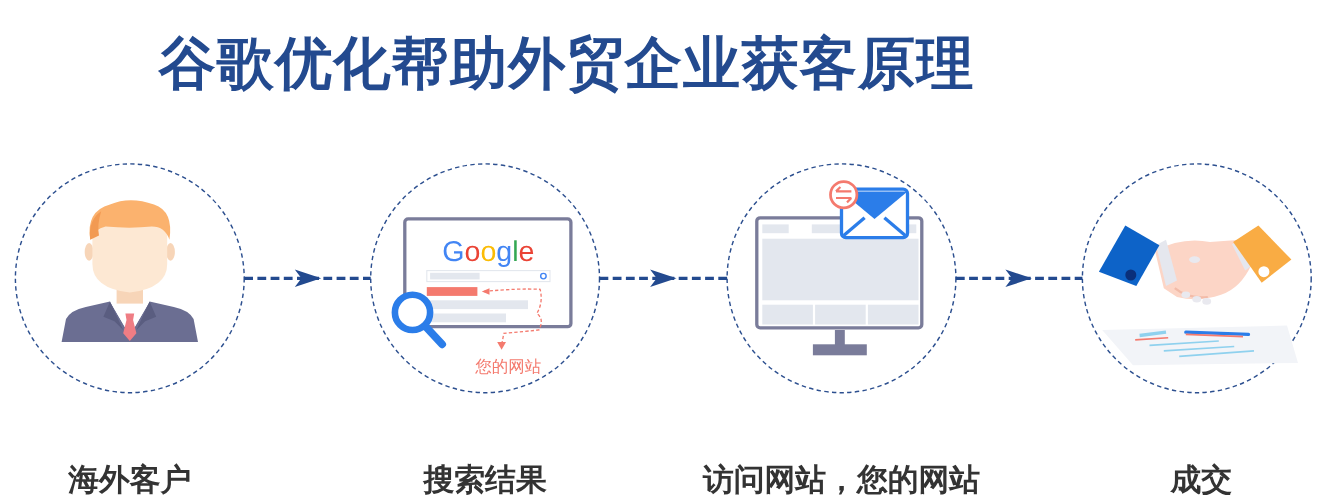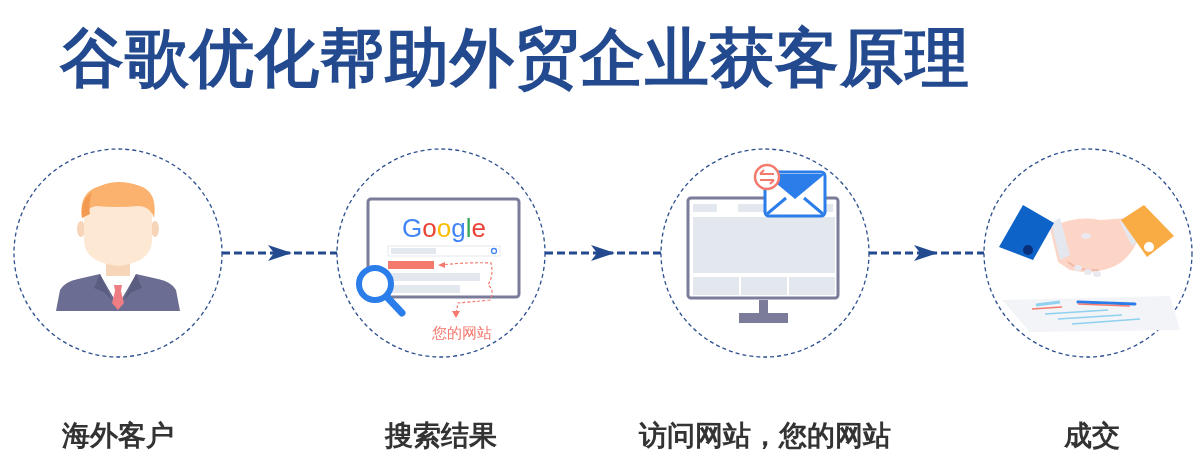--- a/index.html
+++ b/index.html
@@ -1,19 +1,19 @@
 <!DOCTYPE html>
 <html><head>
 <meta charset="utf-8">
 <style>
   html, body { margin:0; padding:0; background:#ffffff; }
   body { width:1200px; height:450px; position:relative; overflow:hidden;
          font-family:"DejaVu Sans", "Liberation Sans", sans-serif; }
   .title { position:absolute; left:0; top:18px; width:1030px; text-align:center;
-           font-size:64px; font-weight:bold; color:#234a8f; letter-spacing:1px; line-height:80px; }
+           font-size:52px; font-weight:bold; color:#234a8f; letter-spacing:1px; line-height:80px; }
   .stage { position:absolute; left:0; top:0; width:1200px; height:450px; }
   .label { position:absolute; top:384px; font-size:28px; font-weight:bold; color:#333333;
            line-height:40px; white-space:nowrap; transform:translateX(-50%);margin-top:32px; }
   svg { position:absolute; left:0; top:0; }
 </style>
 </head>
 <body>
 
 <div class="title">谷歌优化帮助外贸企业获客原理</div>
 

